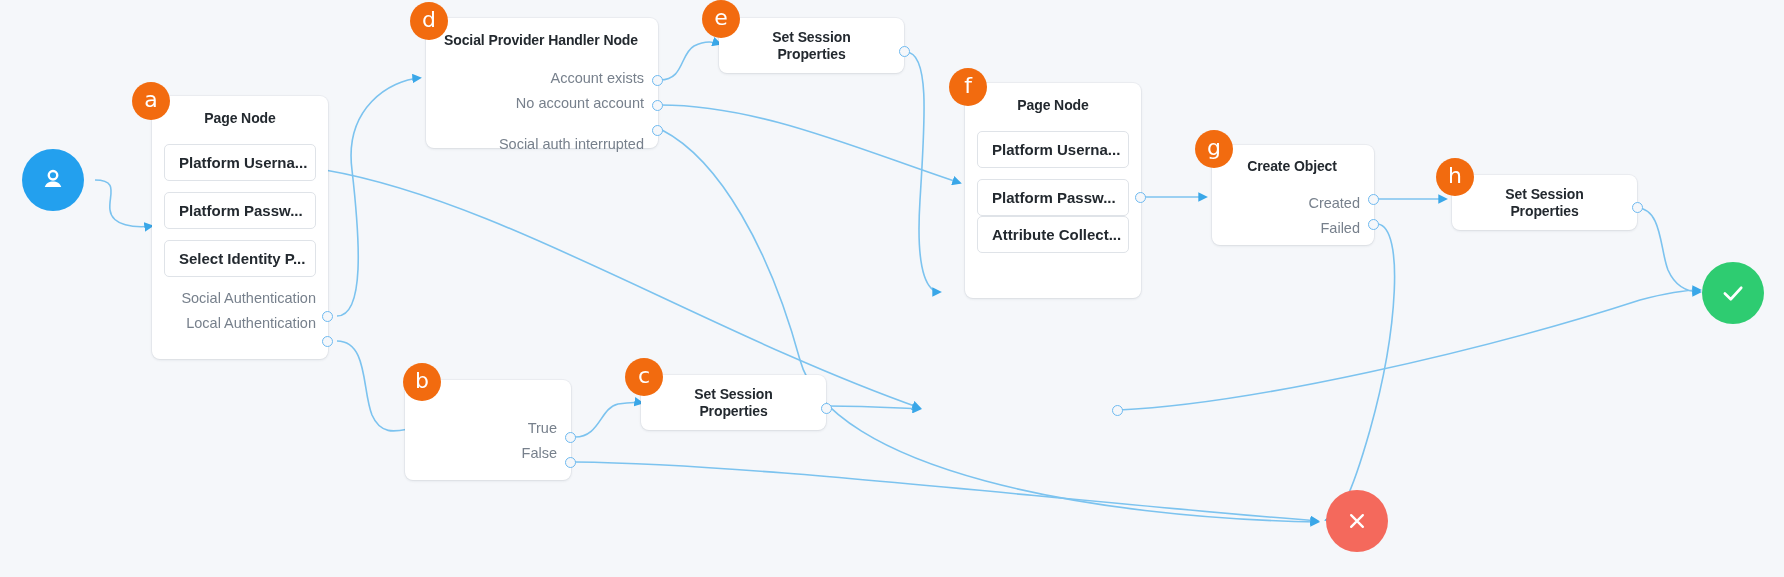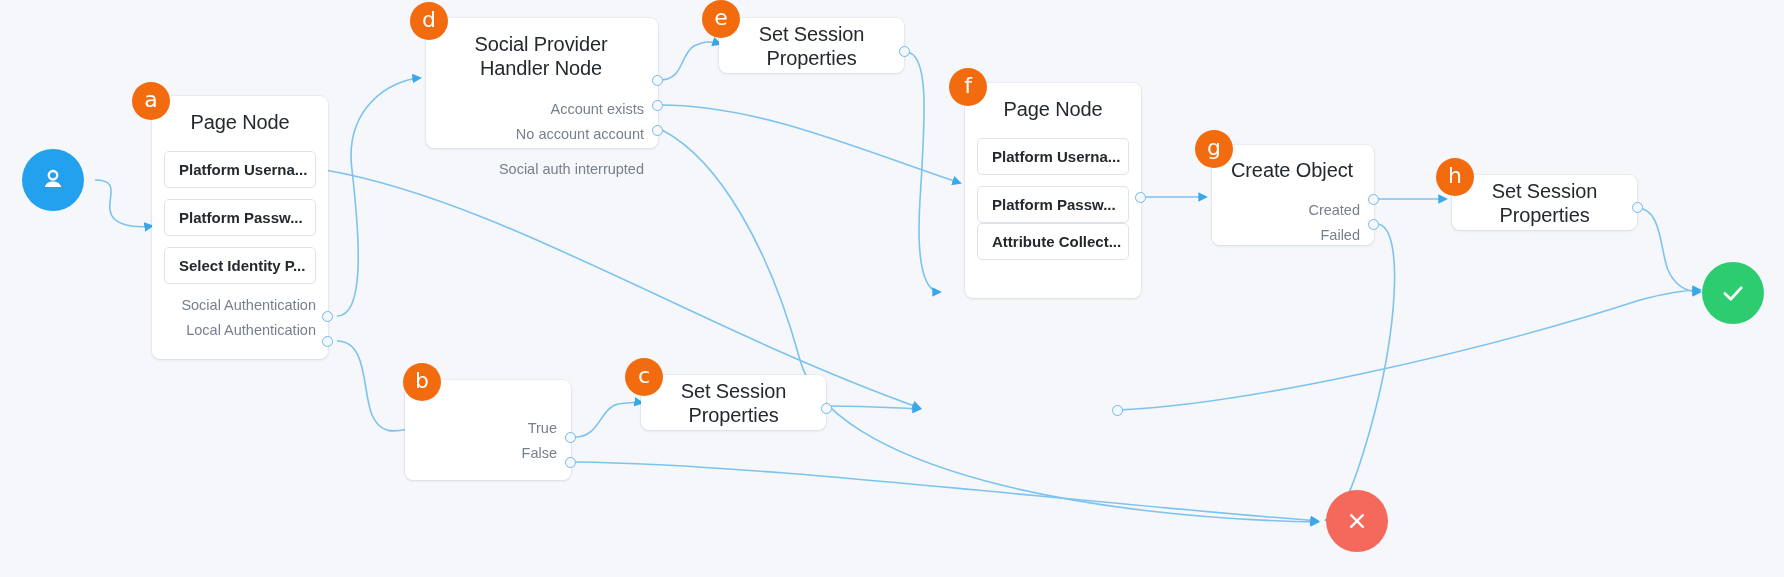--- a/index.html
+++ b/index.html
@@ -20,22 +20,22 @@
   
   .node{
     position:absolute;
     background:#ffffff;
     border-radius:8px;
     box-shadow:0 1px 3px rgba(20,35,60,.10), 0 0 0 1px rgba(20,35,60,.035);
     box-sizing:border-box;
   }
   .node-title{
     text-align:center;
-    font-size:20px;
-    font-weight:normal;
+    font-size:14px;
+    font-weight:bold;
     color:#23292f;
     letter-spacing:-.1px;
     line-height:1.2;
   }
   .node.simple{
     display:flex;align-items:center;justify-content:center;
   }
   .node.simple .node-title{padding:0 18px;}
 
   .field{
@@ -165,21 +165,21 @@
   <div class="port" style="left:322px;top:311px;"></div>
   <div class="port" style="left:322px;top:336px;"></div>
 
   <div class="badge" style="left:410px;top:2px;">
     <span>d</span>
   </div>
   <div class="node" style="left:426px;top:18px;width:232px;height:130px;padding:14px 14px 10px 12px;">
     <div class="node-title">Social Provider Handler Node</div>
     <div class="outlabel" style="margin-top:18px;">Account exists</div>
     <div class="outlabel" style="margin-top:3px;">No account account</div>
-    <div class="outlabel" style="margin-top:13px;">Social auth interrupted</div>
+    <div class="outlabel" style="margin-top:19px;">Social auth interrupted</div>
   </div>
   <div class="port" style="left:652px;top:75px;"></div>
   <div class="port" style="left:652px;top:100px;"></div>
   <div class="port" style="left:652px;top:125px;"></div>
 
   <div class="badge" style="left:702px;top:0px;">
     <span>e</span>
   </div>
   <div class="node simple" style="left:719px;top:18px;width:185px;height:55px;">
     <div class="node-title">Set Session Properties</div>

